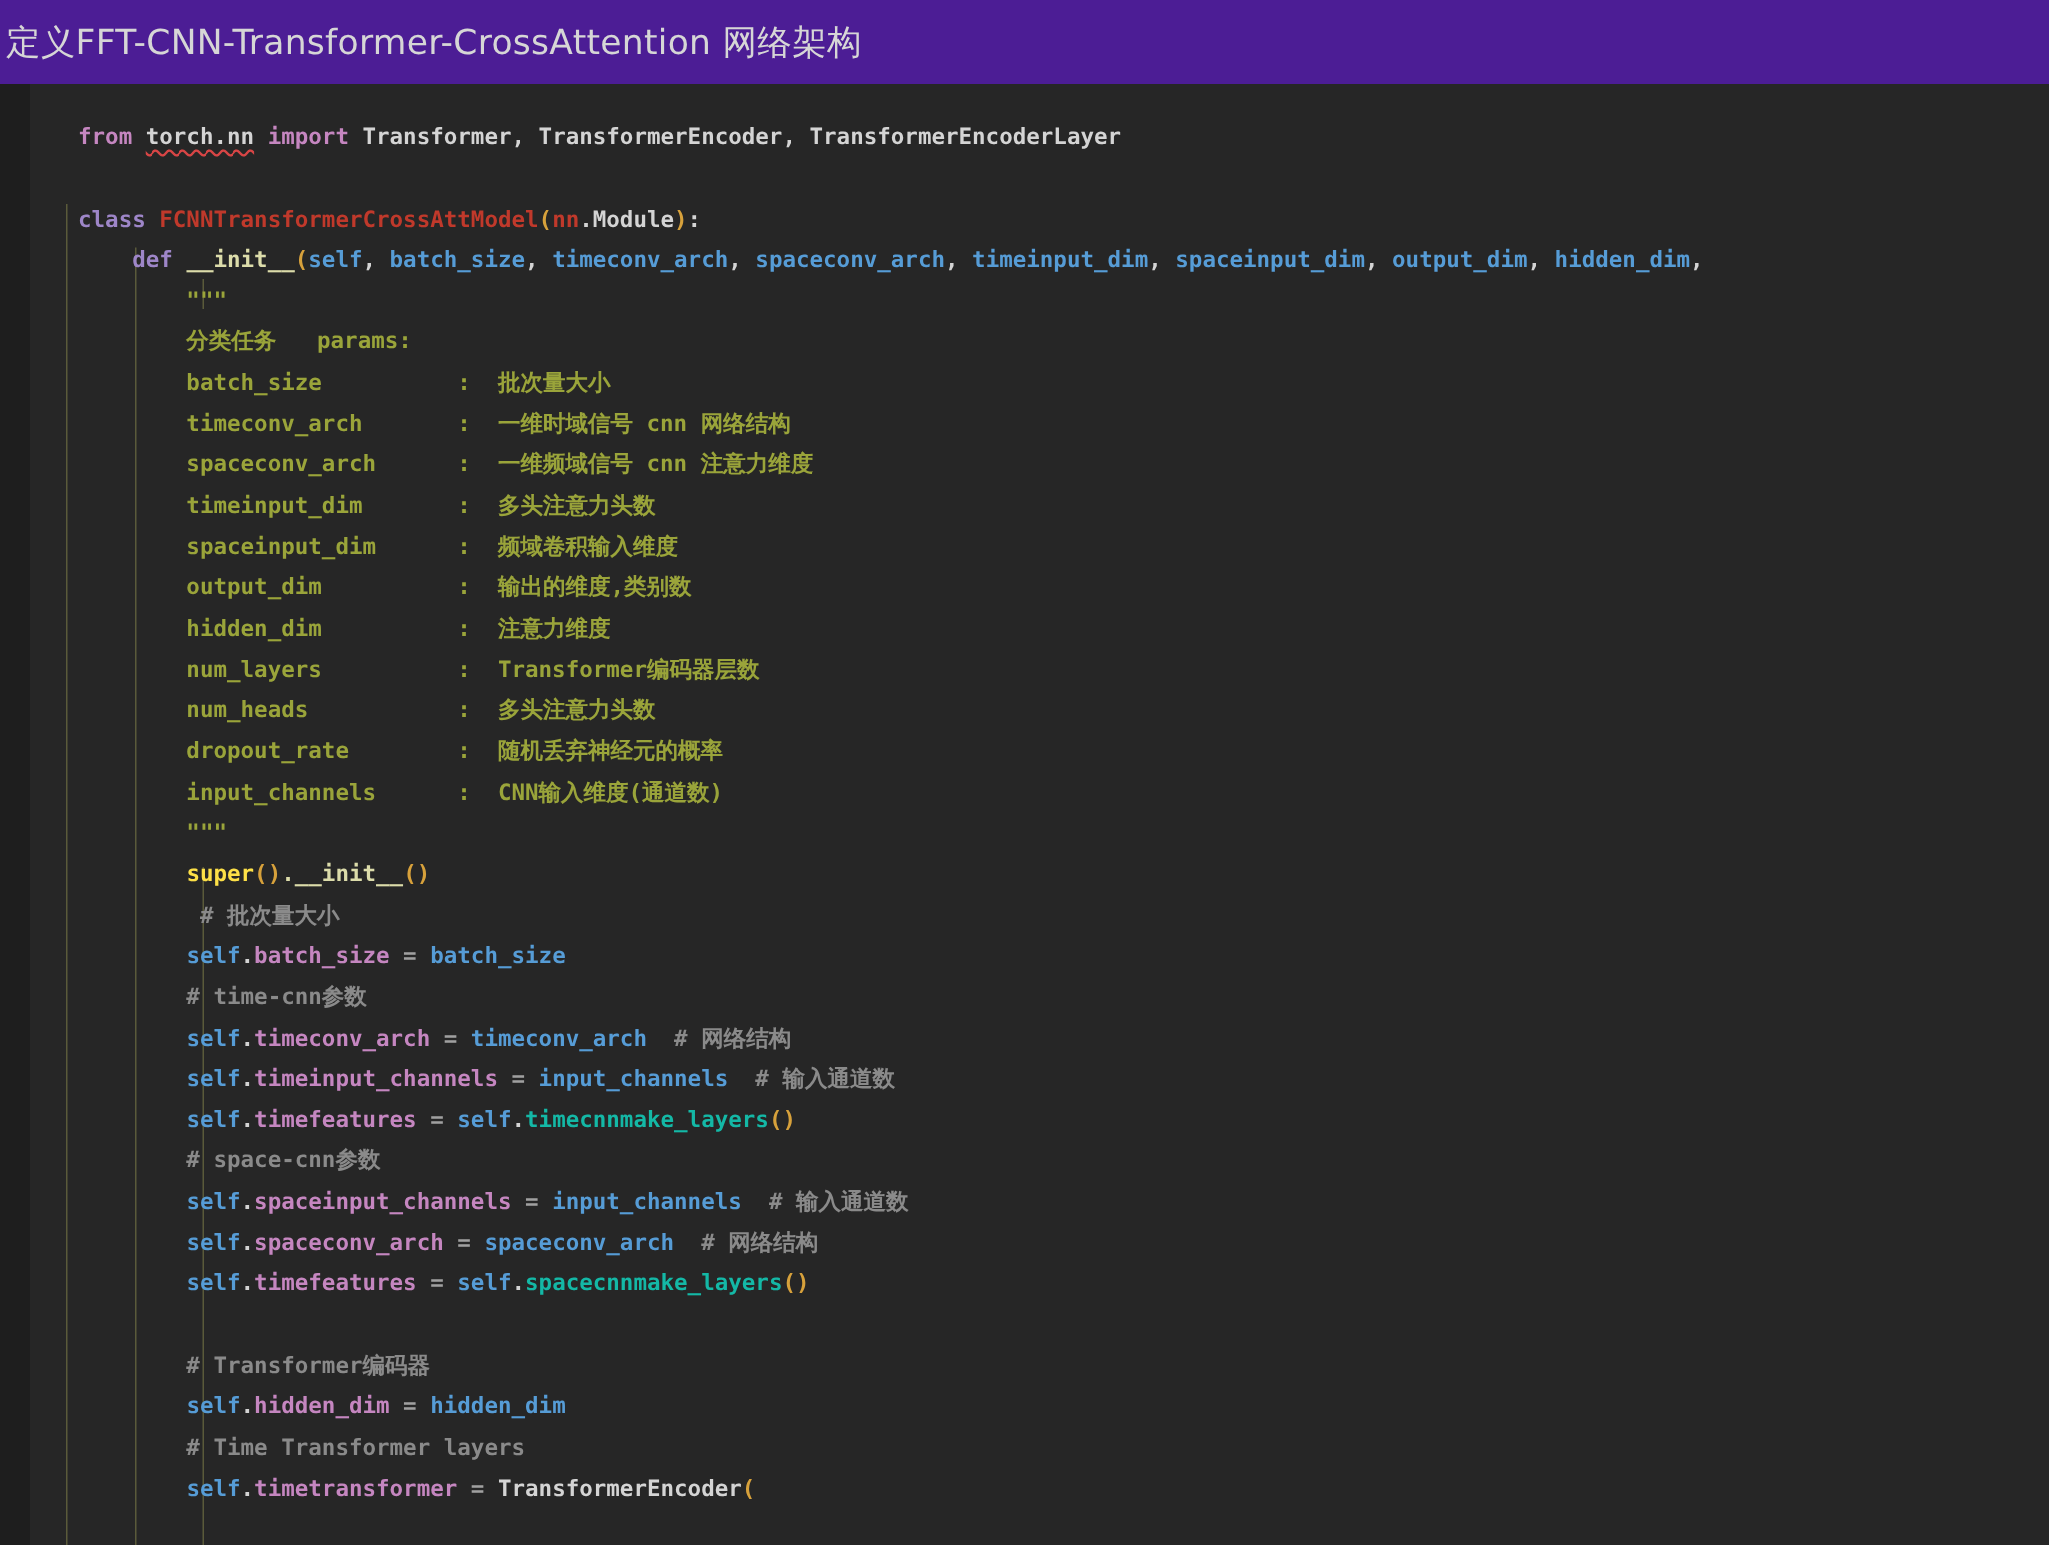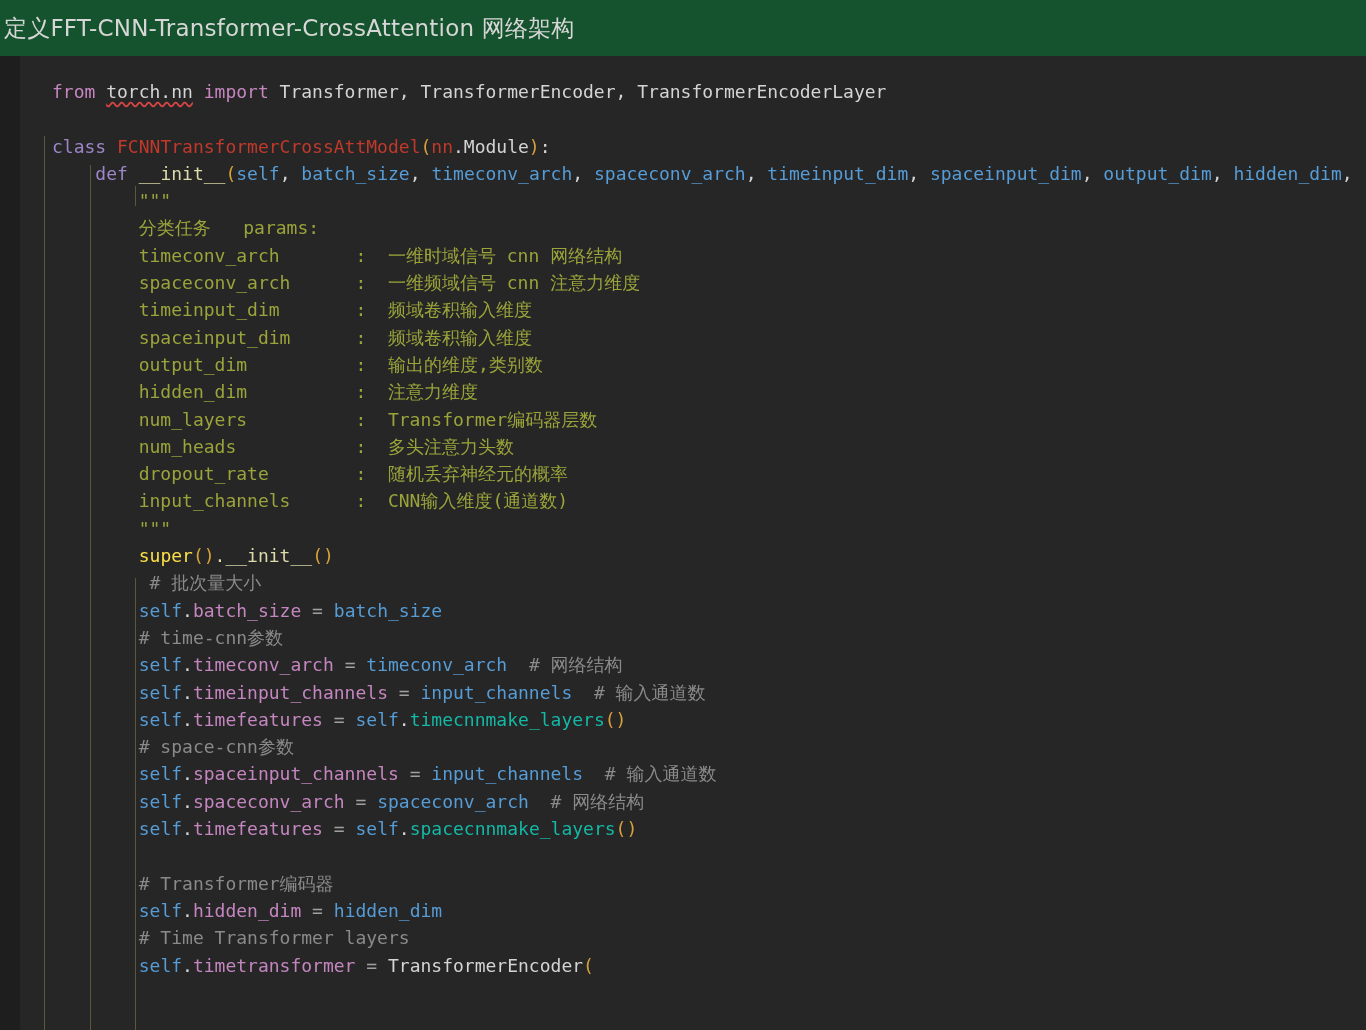--- a/index.html
+++ b/index.html
@@ -9,21 +9,21 @@
     background: #1e1e1e;
     overflow: hidden;
   }
   body {
     font-family: "DejaVu Sans", sans-serif;
   }
 
   
   #header {
     height: 56px;
-    background: #14532d;
+    background: #4c1d95;
     display: flex;
     align-items: center;
     padding-left: 4px;
   }
   #header-title {
     color: #d6d6d6;
     font-size: 23px;
     font-weight: 400;
     letter-spacing: 0.2px;
     white-space: nowrap;
@@ -56,24 +56,25 @@
   #guide-2 { left: 70px;  top: 109px; height: 865px; }
   #guide-3 { left: 115px; top: 522px; height: 452px; }
   #guide-4 { left: 115px; top: 130px; height: 20px; }
 
   .code-line {
     position: relative;
     height: 27.3px;
     line-height: 27.3px;
     white-space: pre;
     font-family: "DejaVu Sans Mono", monospace;
-    font-size: 18px;
+    font-size: 15px;
     color: #d4d4d4;
     padding-left: 32px;
     z-index: 2;
+    font-weight: bold;
   }
   .code-line.blank { color: transparent; }
 
   
   .kw      { color: #c586c0; }  
   .kw2     { color: #9e86c8; }  
   .mod     { color: #d4d4d4; }
   .cls     { color: #c0392b; }  
   .builtin { color: #fde047; }  
   .paren   { color: #d7a13b; }  
@@ -104,23 +105,24 @@
   <div class="indent-guide" id="guide-2"></div>
   <div class="indent-guide" id="guide-3"></div>
   <div class="indent-guide" id="guide-4"></div>
   <div id="code-scroll">
       <div class="code-line"><span class="kw">from </span><span class="mod squiggle">torch.nn</span><span class="kw"> import </span><span class="plain">Transformer, TransformerEncoder, TransformerEncoderLayer</span></div>
       <div class="code-line blank"> </div>
       <div class="code-line"><span class="kw2">class </span><span class="cls">FCNNTransformerCrossAttModel</span><span class="paren">(</span><span class="cls">nn</span><span class="plain">.Module</span><span class="paren">)</span><span class="plain">:</span></div>
       <div class="code-line"><span class="plain">    </span><span class="kw2">def </span><span class="fn">__init__</span><span class="paren">(</span><span class="selfkw">self</span><span class="plain">, </span><span class="selfkw">batch_size</span><span class="plain">, </span><span class="selfkw">timeconv_arch</span><span class="plain">, </span><span class="selfkw">spaceconv_arch</span><span class="plain">, </span><span class="selfkw">timeinput_dim</span><span class="plain">, </span><span class="selfkw">spaceinput_dim</span><span class="plain">, </span><span class="selfkw">output_dim</span><span class="plain">, </span><span class="selfkw">hidden_dim</span><span class="plain">,</span></div>
       <div class="code-line"><span class="doc">        """</span></div>
       <div class="code-line"><span class="doc">        分类任务   params:</span></div>
+      <div class="code-line"><span class="doc">        batch_size          :  批次量大小</span></div>
       <div class="code-line"><span class="doc">        timeconv_arch       :  一维时域信号 cnn 网络结构</span></div>
       <div class="code-line"><span class="doc">        spaceconv_arch      :  一维频域信号 cnn 注意力维度</span></div>
-      <div class="code-line"><span class="doc">        timeinput_dim       :  频域卷积输入维度</span></div>
+      <div class="code-line"><span class="doc">        timeinput_dim       :  多头注意力头数</span></div>
       <div class="code-line"><span class="doc">        spaceinput_dim      :  频域卷积输入维度</span></div>
       <div class="code-line"><span class="doc">        output_dim          :  输出的维度,类别数</span></div>
       <div class="code-line"><span class="doc">        hidden_dim          :  注意力维度</span></div>
       <div class="code-line"><span class="doc">        num_layers          :  Transformer编码器层数</span></div>
       <div class="code-line"><span class="doc">        num_heads           :  多头注意力头数</span></div>
       <div class="code-line"><span class="doc">        dropout_rate        :  随机丢弃神经元的概率</span></div>
       <div class="code-line"><span class="doc">        input_channels      :  CNN输入维度(通道数)</span></div>
       <div class="code-line"><span class="doc">        """</span></div>
       <div class="code-line"><span class="plain">        </span><span class="builtin">super</span><span class="paren">()</span><span class="fn">.__init__</span><span class="paren">()</span></div>
       <div class="code-line"><span class="com">         # 批次量大小</span></div>

